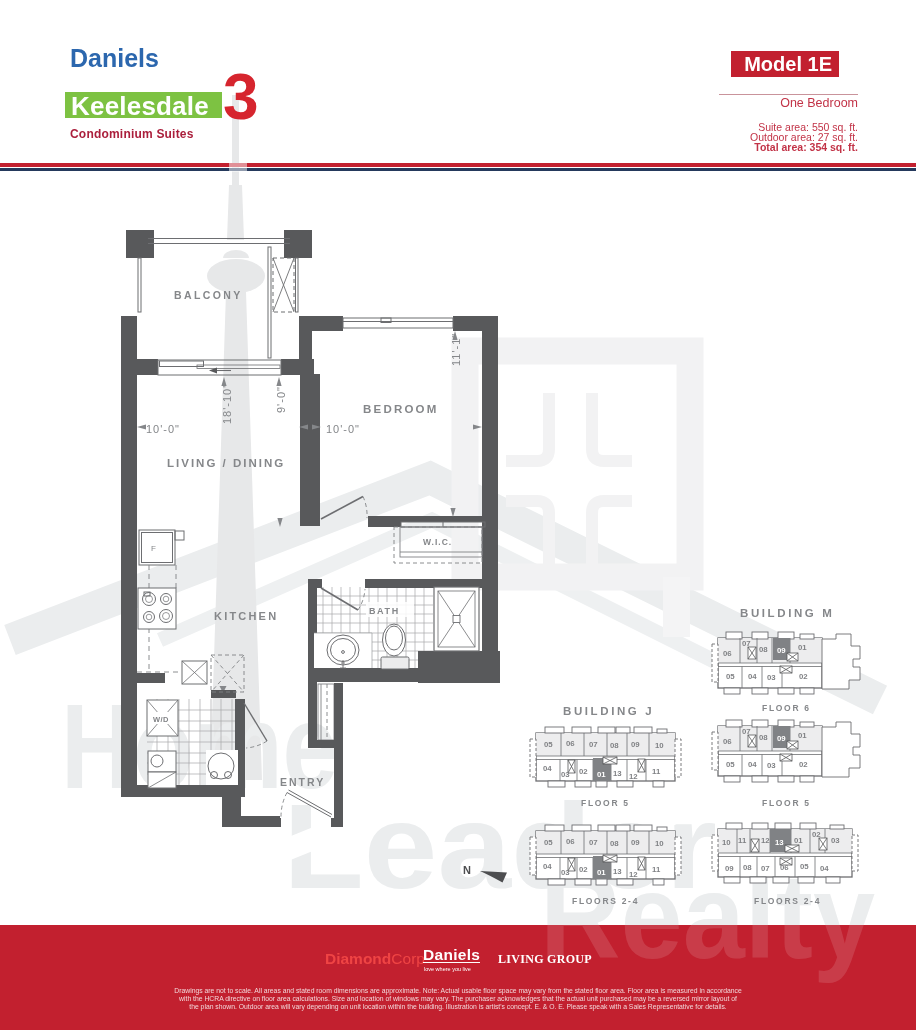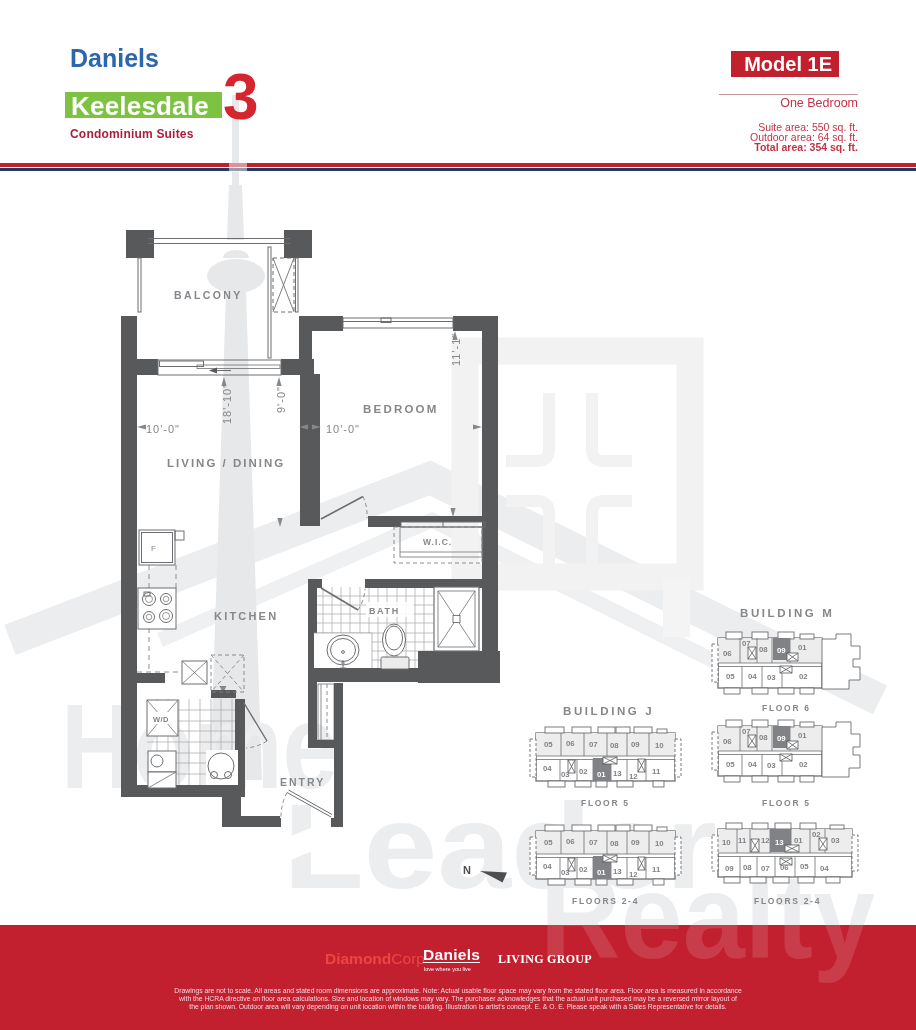--- a/index.html
+++ b/index.html
@@ -65,21 +65,21 @@
 </div>
 
 <div class="abs" style="left:731px;top:51px;width:108px;height:26px;background:#c2202f;color:#fff;font-weight:bold;font-size:20px;text-align:right;line-height:26px;padding-right:0px;"><span style="padding-right:7px;">Model 1E</span></div>
 
 <div class="abs" style="left:600px;top:79px;width:258px;color:#c23347;font-size:12.5px;text-align:right;margin-top:17px;">One Bedroom</div>
 
 <div class="abs" style="left:719px;top:94px;width:139px;height:1px;background:#c9939b;"></div>
 
 <div class="abs" style="left:600px;top:113.5px;width:258px;color:#c23347;font-size:10.5px;text-align:right;line-height:10px;margin-top:8px;">
   <div>Suite area: 550 sq. ft.</div>
-  <div>Outdoor area: 64 sq. ft.</div>
+  <div>Outdoor area: 27 sq. ft.</div>
   <div style="font-weight:bold;">Total area: 354 sq. ft.</div>
 </div>
 
 <div class="abs" style="left:0;top:163px;width:916px;height:3.5px;background:#c2202f;"></div>
 
 <div class="abs" style="left:0;top:167.8px;width:916px;height:3.6px;background:#24395c;"></div>
 
 <div class="abs" style="left:229px;top:162.5px;width:18px;height:9.5px;background:rgba(255,255,255,0.5);"></div>
 
 <svg id="plan" class="abs" style="left:0;top:0" width="916" height="1030" viewBox="0 0 916 1030">

